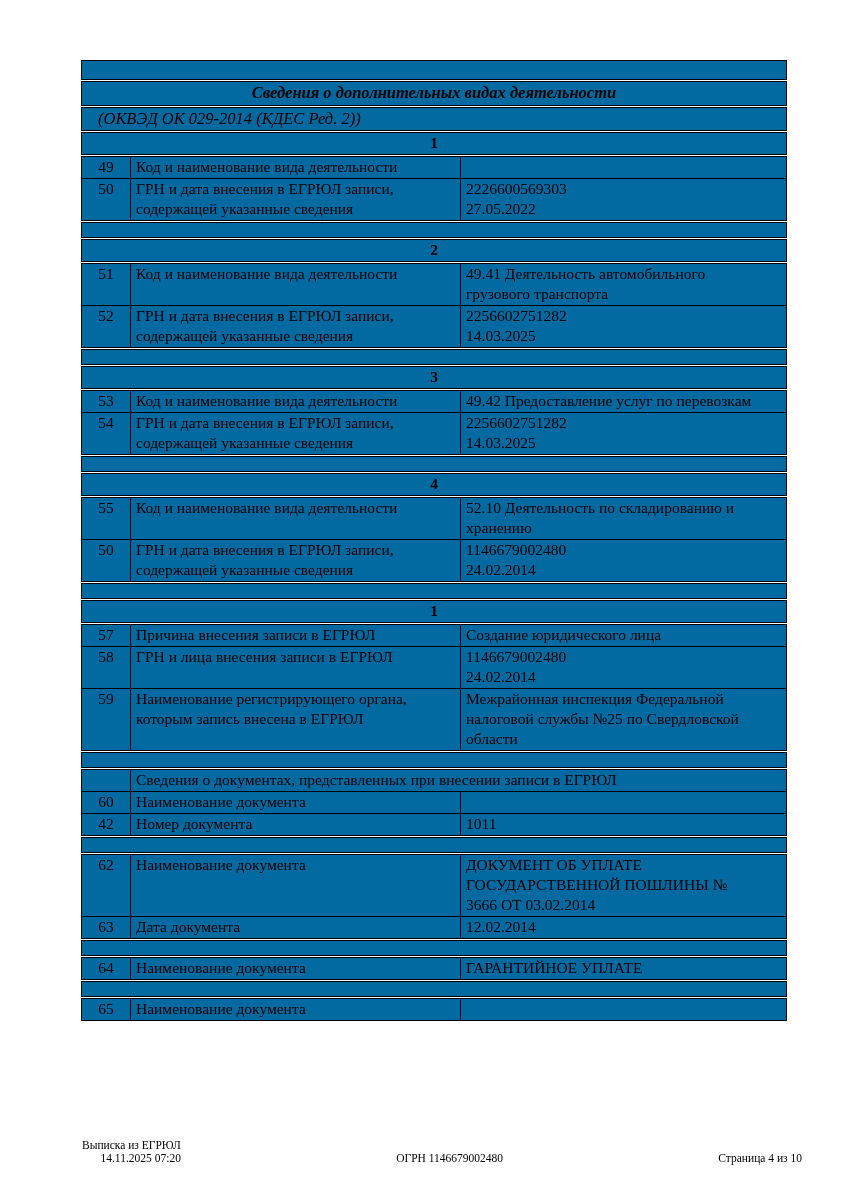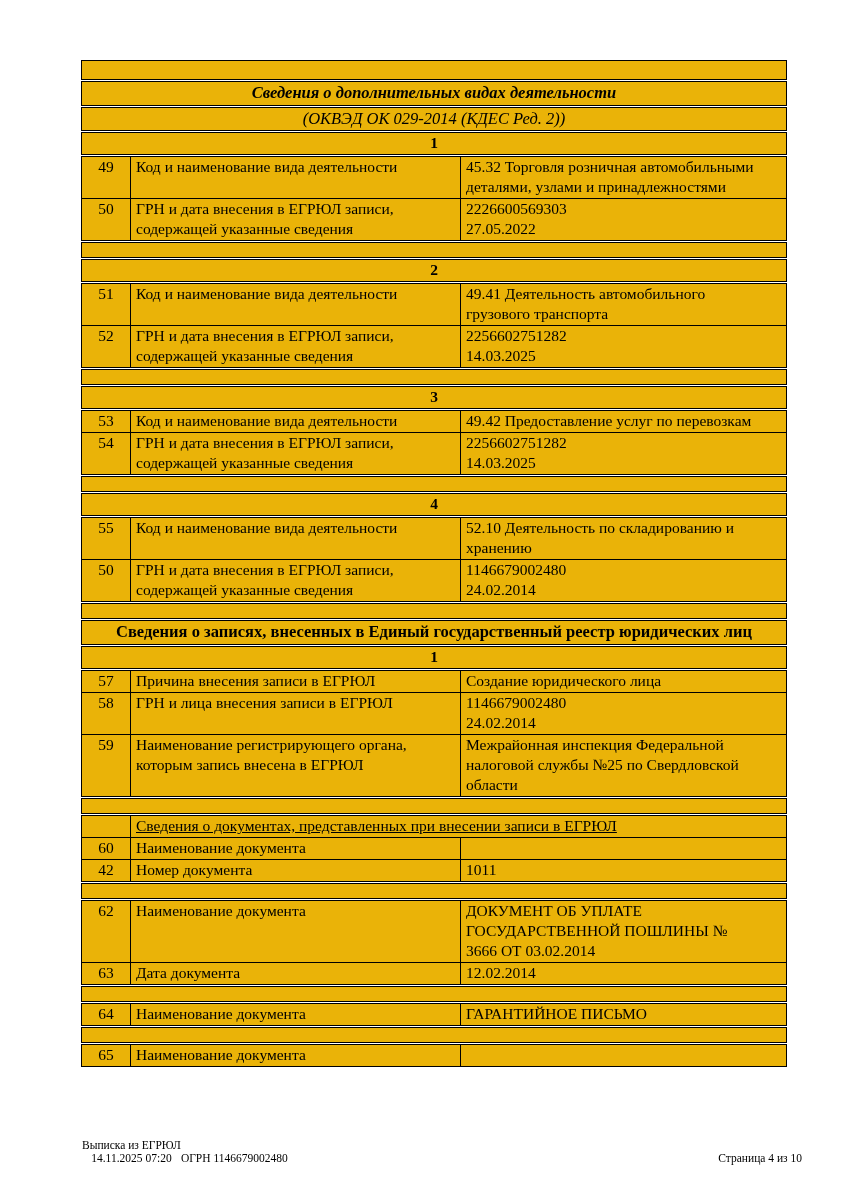--- a/index.html
+++ b/index.html
@@ -12,73 +12,71 @@
     position: relative;
     overflow: hidden;
   }
   .doc {
     position: absolute;
     left: 81px; top: 60px;
     width: 706px;
     font-size: 15.5px;
     line-height: 20px;
   }
-  .blk { border: 1px solid #000; background: #eab308; }
+  .blk { border: 1px solid #000; background: #0369a1; }
   .blk + .blk { margin-top: 1px; }
   .empty-row { height: 20px; }
   .spacer { height: 16px; }
   .hdr-bold-italic {
     text-align: center; font-weight: bold; font-style: italic;
     font-size: 16.5px; padding: 1px 0 2px;
   }
   .hdr-italic {
-    text-align: center; font-style: italic;
+    font-style: italic;
     font-size: 16.5px; padding: 1px 16px 1px;
   }
   .hdr-bold {
     text-align: center; font-weight: bold;
     font-size: 16.5px; padding: 1px 0 2px;
   }
   .num-row {
     text-align: center; font-weight: bold;
     padding: 0 0 1px;
   }
   .row { display: grid; grid-template-columns: 49px 330px 1fr; }
-  .row.span2 { grid-template-columns: 49px 1fr; text-decoration: underline; }
+  .row.span2 { grid-template-columns: 49px 1fr; }
   .row + .row { border-top: 1px solid #000; }
   .c1 { border-right: 1px solid #000; text-align: center; padding: 0 2px 1px; }
   .c2 { border-right: 1px solid #000; padding: 0 4px 1px 5px; white-space: pre-line; }
   .c3 { padding: 0 2px 1px 5px; white-space: pre-line; }
   .footer {
     position: absolute;
     left: 82px; top: 1136px; width: 720px;
     display: flex; align-items: flex-end;
     font-size: 11.5px; line-height: 13px;
   }
-  .f-left { text-align: center; white-space: nowrap; }
-  .f-center { flex: 1; text-align: left; white-space: nowrap; margin-top: 16px; }
+  .f-left { text-align: right; white-space: nowrap; }
+  .f-center { flex: 1; text-align: center; white-space: nowrap; margin-top: 16px; }
   .f-right { text-align: left; white-space: nowrap; }
 </style>
 </head>
 <body>
 
 <div class="doc">
 
   <div class="blk empty-row"></div>
 
   <div class="blk hdr-bold-italic">Сведения о дополнительных видах деятельности</div>
   <div class="blk hdr-italic">(ОКВЭД ОК 029-2014 (КДЕС Ред. 2))</div>
 
   <div class="blk num-row">1</div>
   <div class="blk">
     <div class="row">
       <div class="c1">49</div>
       <div class="c2">Код и наименование вида деятельности</div>
-      <div class="c3">45.32 Торговля розничная автомобильными
-деталями, узлами и принадлежностями</div>
     </div>
     <div class="row">
       <div class="c1">50</div>
       <div class="c2">ГРН и дата внесения в ЕГРЮЛ записи,
 содержащей указанные сведения</div>
       <div class="c3">2226600569303
 27.05.2022</div>
     </div>
   </div>
   <div class="blk spacer"></div>
@@ -129,21 +127,20 @@
     <div class="row">
       <div class="c1">50</div>
       <div class="c2">ГРН и дата внесения в ЕГРЮЛ записи,
 содержащей указанные сведения</div>
       <div class="c3">1146679002480
 24.02.2014</div>
     </div>
   </div>
   <div class="blk spacer"></div>
 
-  <div class="blk hdr-bold">Сведения о записях, внесенных в Единый государственный реестр юридических лиц</div>
   <div class="blk num-row">1</div>
   <div class="blk">
     <div class="row">
       <div class="c1">57</div>
       <div class="c2">Причина внесения записи в ЕГРЮЛ</div>
       <div class="c3">Создание юридического лица</div>
     </div>
     <div class="row">
       <div class="c1">58</div>
       <div class="c2">ГРН и лица внесения записи в ЕГРЮЛ</div>
@@ -191,21 +188,21 @@
       <div class="c2">Дата документа</div>
       <div class="c3">12.02.2014</div>
     </div>
   </div>
   <div class="blk spacer"></div>
 
   <div class="blk">
     <div class="row">
       <div class="c1">64</div>
       <div class="c2">Наименование документа</div>
-      <div class="c3">ГАРАНТИЙНОЕ ПИСЬМО</div>
+      <div class="c3">ГАРАНТИЙНОЕ УПЛАТЕ</div>
     </div>
   </div>
   <div class="blk spacer"></div>
 
   <div class="blk">
     <div class="row">
       <div class="c1">65</div>
       <div class="c2">Наименование документа</div>
     </div>
   </div>

